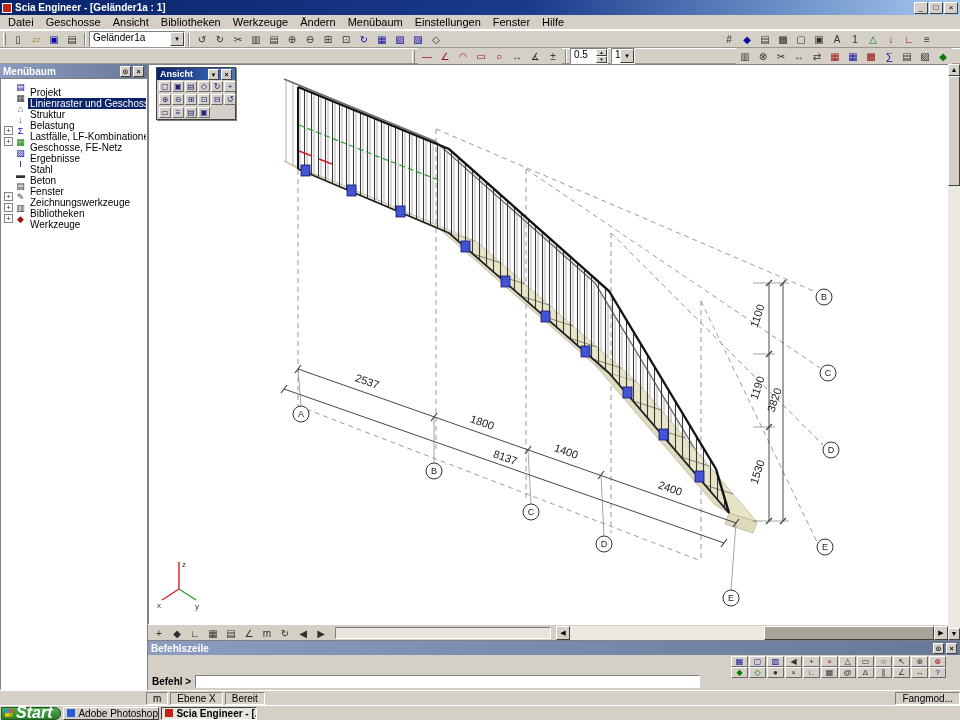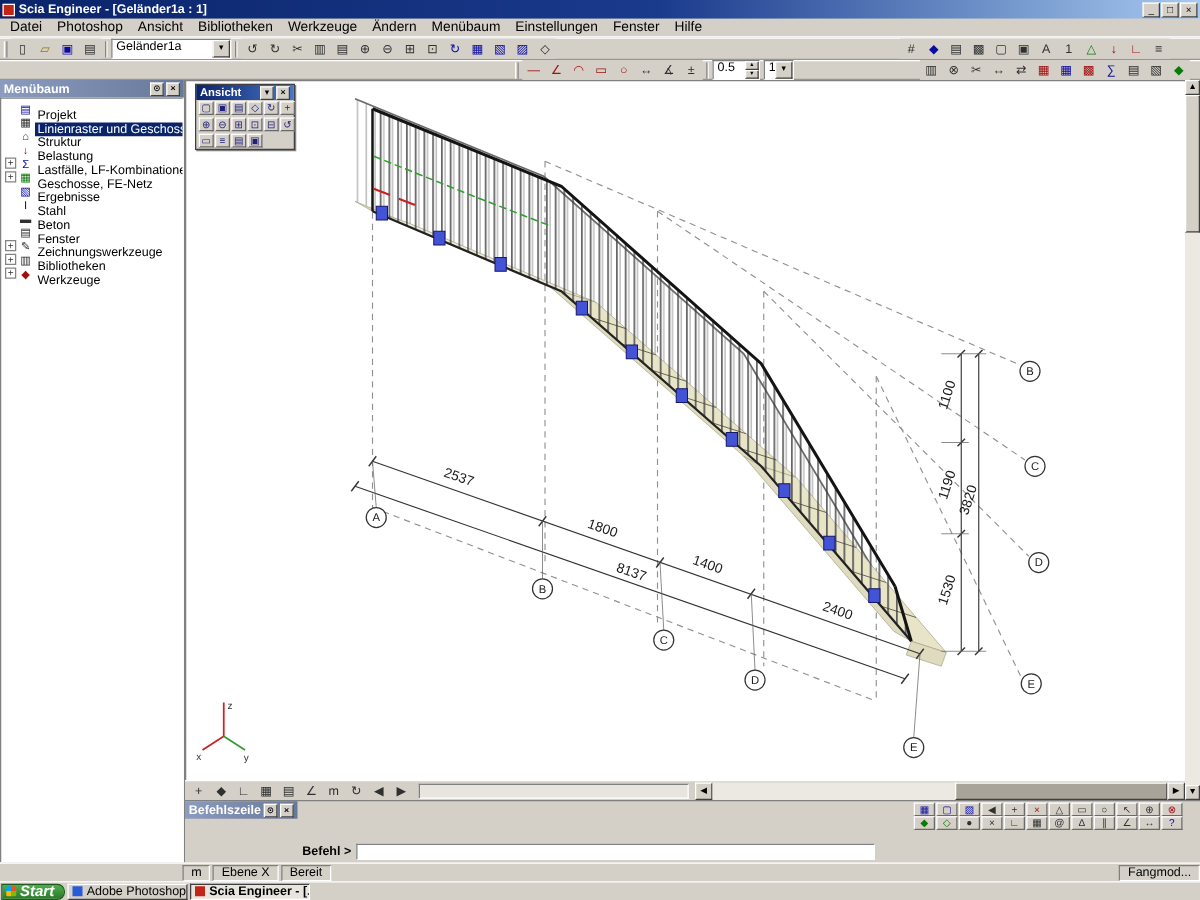--- a/index.html
+++ b/index.html
@@ -86,21 +86,21 @@
   .hthumb{margin-left:auto;width:170px;height:14px;background:#a9a49a;
     border:1px solid;border-color:#fff #404040 #404040 #fff;}
   .vscroll{position:absolute;left:948px;top:64px;width:12px;height:576px;background:#ece9e2;
     display:flex;flex-direction:column;}
   .vscroll .sbtn{width:12px;height:12px;line-height:10px;}
   .vthumb{height:110px;background:#d4d0c8;border:1px solid;border-color:#fff #404040 #404040 #fff;}
   .vtrack{flex:1;}
 
   
   .cmdpanel{position:absolute;left:148px;top:640px;width:812px;height:50px;background:#d4d0c8;
-    display:flex;border-top:1px solid #808080;}
+    display:flex;flex-direction:column;border-top:1px solid #808080;}
   .cmd-body{flex:1;position:relative;}
   .cmd-icons{position:absolute;right:14px;top:1px;display:flex;flex-direction:column;align-items:flex-end;}
   .cmd-row{display:flex;gap:1px;}
   .cbtn{width:17px;height:11px;background:#d4d0c8;border:1px solid;border-color:#fff #6a6a6a #6a6a6a #fff;
     font-size:8px;line-height:9px;text-align:center;cursor:default;flex:none;}
   .cbtn[data-c="rd"]{color:#a01010;} .cbtn[data-c="gr"]{color:#0a7a0a;}
   .cbtn[data-c="bl"]{color:#0a0aa0;} .cbtn[data-c="dk"]{color:#303030;}
   .cmd-input-row{position:absolute;left:4px;bottom:2px;right:260px;height:14px;display:flex;align-items:center;gap:4px;}
   .cmd-prompt{font-size:10px;font-weight:bold;white-space:nowrap;}
   .cmd-input{flex:1;height:13px;background:#fff;border:1px solid;border-color:#808080 #fff #fff #808080;}
@@ -111,21 +111,21 @@
   .st-spacer{width:146px;flex:none;}
   .st-cell{height:13px;line-height:11px;padding:0 6px;border:1px solid;border-color:#808080 #fff #fff #808080;
     margin-right:2px;white-space:nowrap;flex:none;}
   .st-flex{flex:1;}
   .st-right{overflow:hidden;margin-right:0;}
 
   .taskbar{position:absolute;left:0;top:705px;width:960px;height:15px;background:#d4d0c8;
     border-top:1px solid #fff;display:flex;align-items:center;gap:2px;padding:0 1px;}
   .start-btn{height:13px;padding:0 8px 0 3px;border-radius:0 6px 6px 0;
     background:linear-gradient(#4fae4f,#2a7a2a);color:#fff;font-weight:bold;font-style:italic;
-    font-size:12px;border:1px solid #1e5c1e;display:flex;align-items:center;gap:3px;cursor:default;}
+    font-size:16px;border:1px solid #1e5c1e;display:flex;align-items:center;gap:3px;cursor:default;}
   .start-flag{width:8px;height:8px;flex:none;border-radius:1px;
     background:conic-gradient(#f25022 0 90deg,#7fba00 90deg 180deg,#ffb900 180deg 270deg,#00a4ef 270deg);}
   .task-btn{height:13px;width:96px;background:#d4d0c8;border:1px solid;border-color:#fff #404040 #404040 #fff;
     font-size:10px;display:flex;align-items:center;gap:3px;padding:0 3px;white-space:nowrap;overflow:hidden;cursor:default;}
   .task-btn.active{border-color:#404040 #fff #fff #404040;background:#e8e5de;font-weight:bold;}
   .task-ico{width:8px;height:8px;flex:none;}
   .task-ico.ps{background:#2a5bd7;} .task-ico.scia{background:#c22418;}
 </style>
 </head>
 <body>
@@ -138,21 +138,21 @@
     <span class="win-btns">
       <button class="winbtn">_</button>
       <button class="winbtn">□</button>
       <button class="winbtn">×</button>
     </span>
   </div>
 
   <div class="menubar">
 
   <span class="menu-item">Datei</span>
-      <span class="menu-item">Photoshop</span>
+      <span class="menu-item">Geschosse</span>
       <span class="menu-item">Ansicht</span>
       <span class="menu-item">Bibliotheken</span>
       <span class="menu-item">Werkzeuge</span>
       <span class="menu-item">Ändern</span>
       <span class="menu-item">Menübaum</span>
       <span class="menu-item">Einstellungen</span>
       <span class="menu-item">Fenster</span>
       <span class="menu-item">Hilfe</span>
     </div>
 

